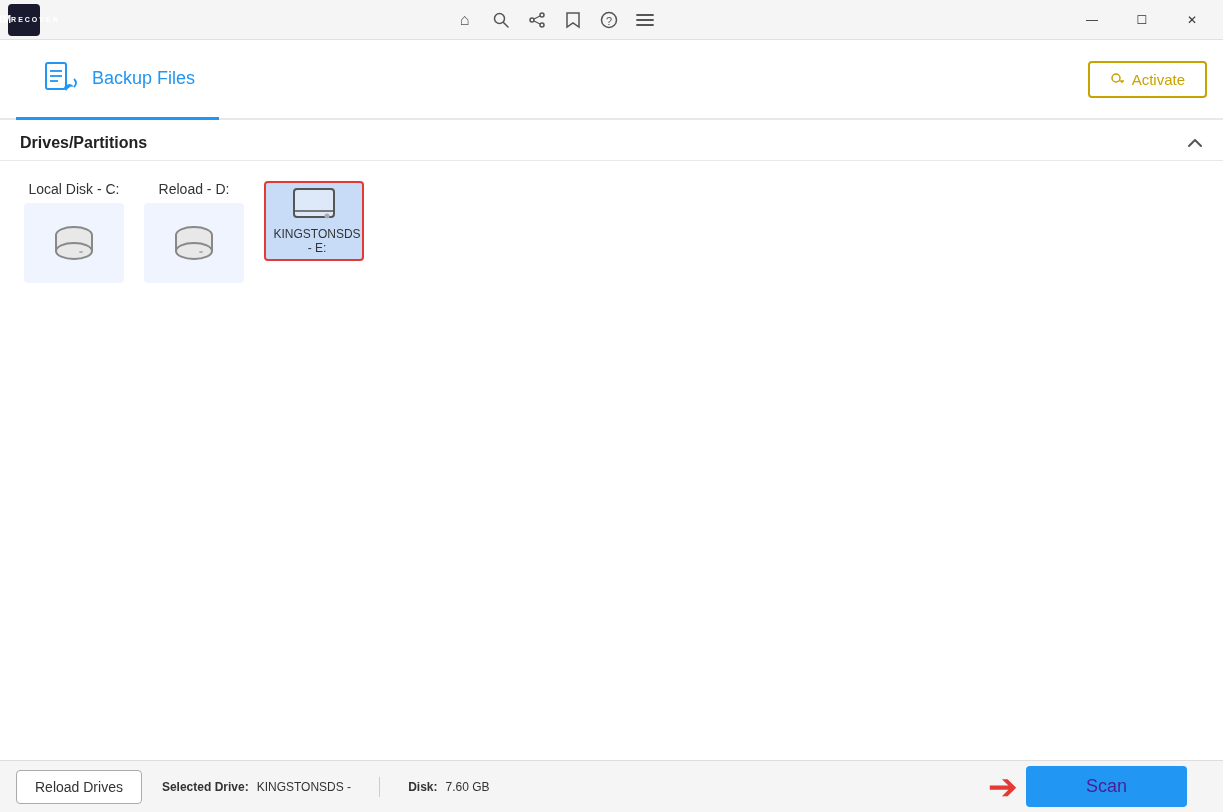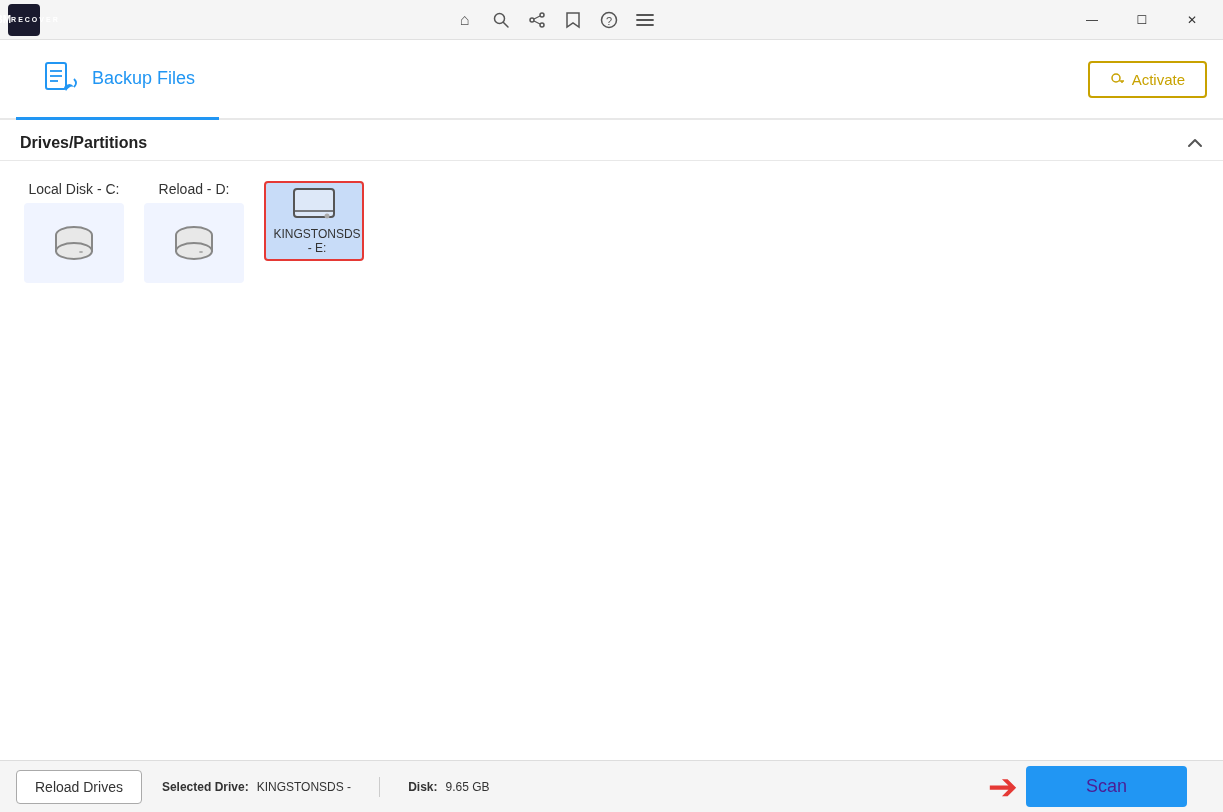--- a/index.html
+++ b/index.html
@@ -401,20 +401,20 @@
 
   <div class="status-info">
     <span class="status-label">Selected Drive:</span>
     <span>KINGSTONSDS -</span>
   </div>
 
   <div class="status-sep"></div>
 
   <div class="status-info">
     <span class="status-label">Disk:</span>
-    <span>9.65 GB</span>
+    <span>7.60 GB</span>
   </div>
 
   <div class="arrow-area">
     <span class="red-arrow">➔</span>
     <button class="scan-btn">Scan</button>
   </div>
 </div>
 
 </body></html>

